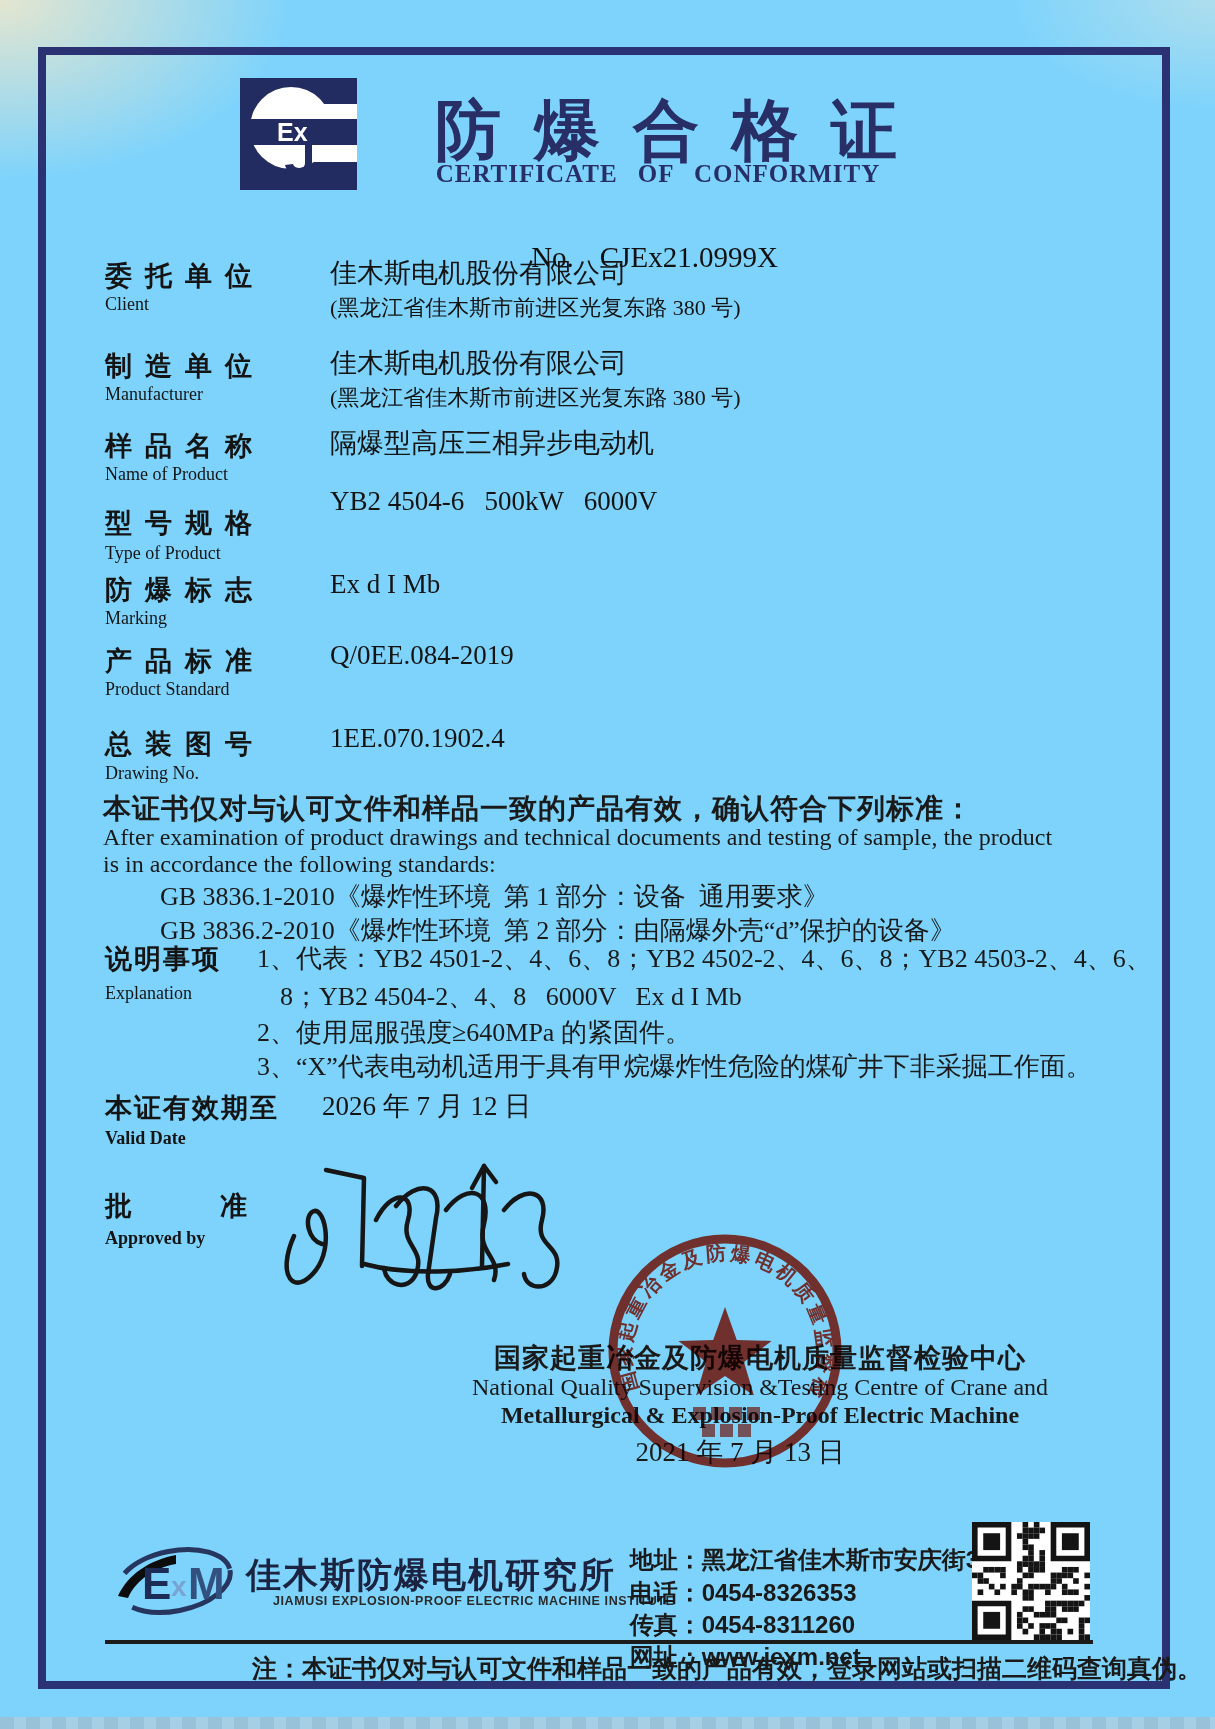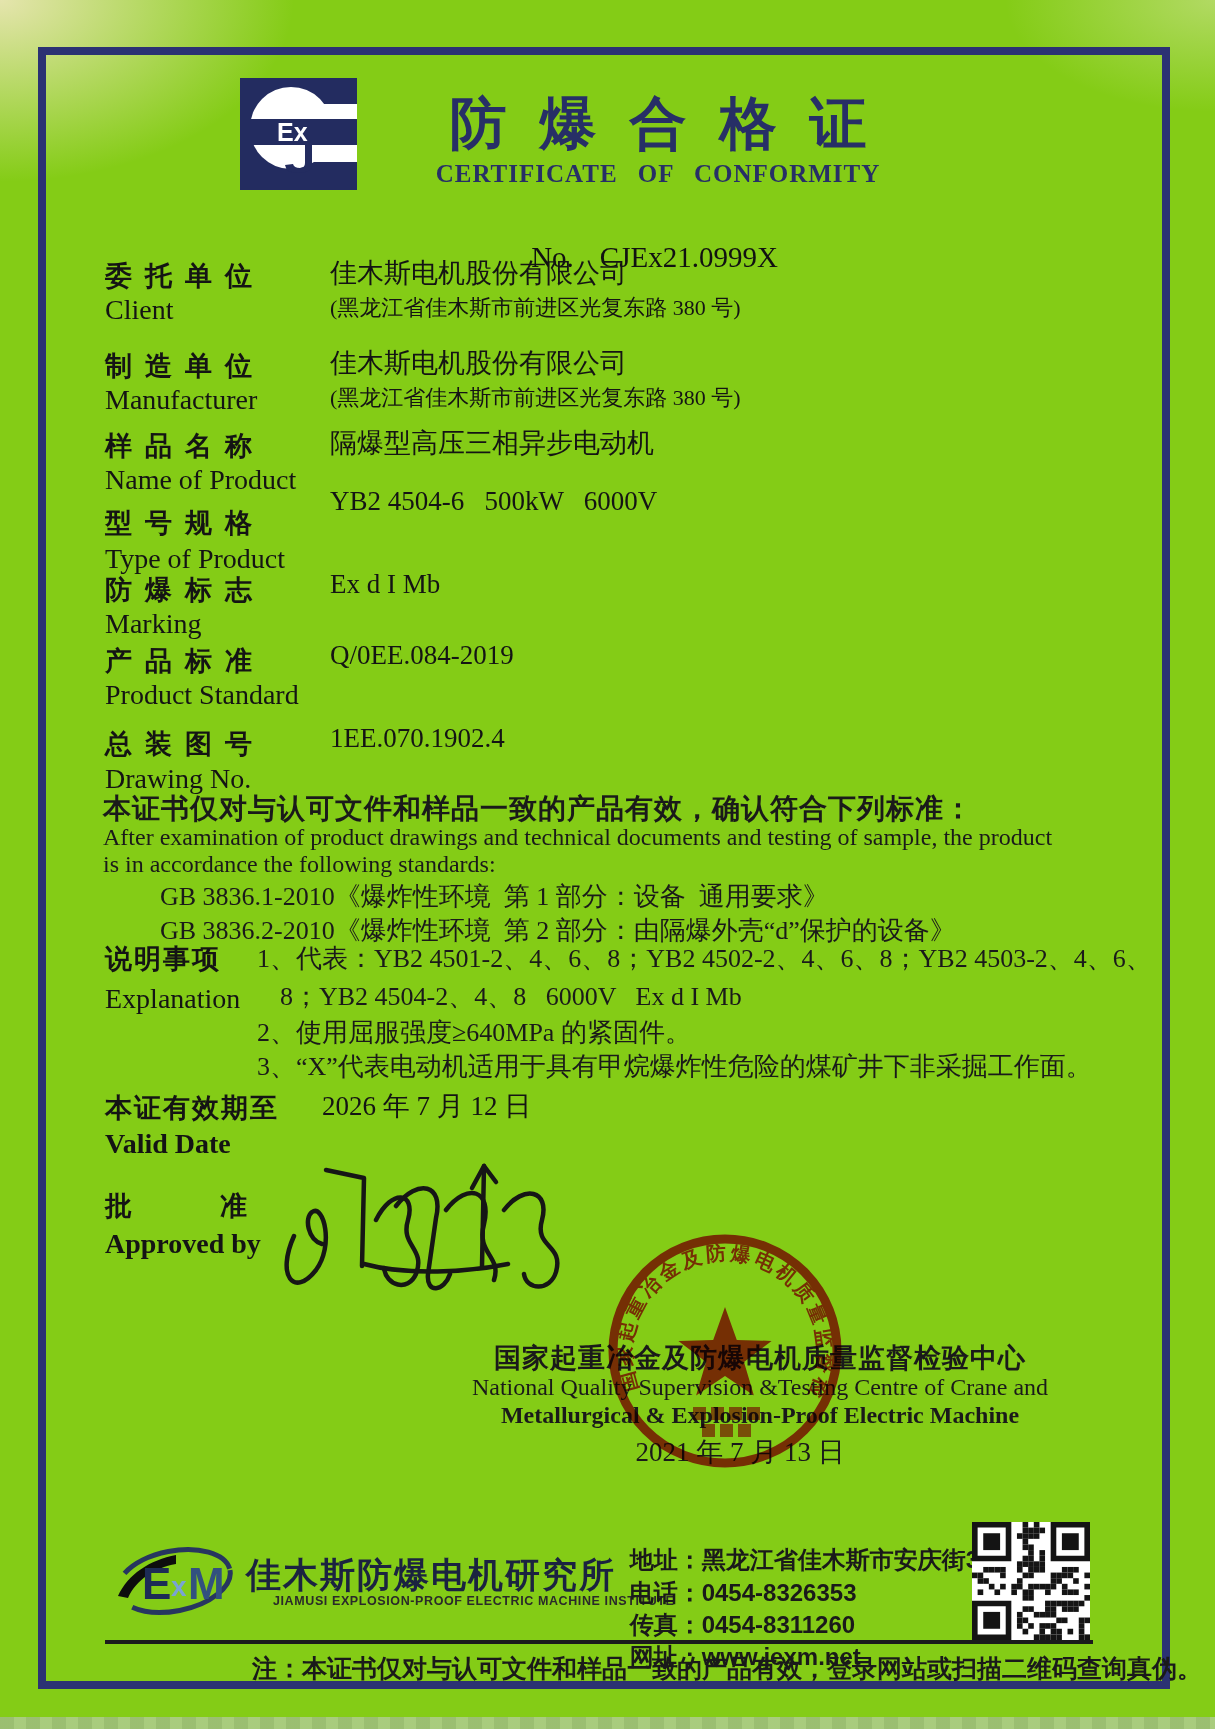--- a/index.html
+++ b/index.html
@@ -1,39 +1,39 @@
 <!DOCTYPE html>
 <html><head>
 <meta charset="utf-8">
 <style>
   html,body{margin:0;padding:0;background:#ffffff;}
   .page{
-    position:relative;width:1215px;height:1729px;background:#84cc16;
+    position:relative;width:1215px;height:1729px;background:#7dd3fc;
     font-family:"Liberation Serif","DejaVu Serif",serif;color:#1a1a1a;overflow:hidden;
   }
   .tint{
     position:absolute;left:0;top:0;width:100%;height:100%;pointer-events:none;
     background:
       radial-gradient(ellipse 420px 260px at 0% 0%, rgba(246,233,200,.85) 0%, rgba(246,233,200,0) 70%),
       radial-gradient(ellipse 300px 160px at 100% 0%, rgba(246,238,214,.4) 0%, rgba(246,238,214,0) 70%);
     z-index:0;
   }
   .frame{
     position:absolute;left:38px;top:47px;width:1116px;height:1626px;
     border:8px solid #2b3273;z-index:1;background:transparent;
   }
   .abs{position:absolute;z-index:2;white-space:pre;}
   
-  .title-cn{left:402px;top:86px;width:512px;text-align:center;font-size:57px;font-weight:bold;color:#272f66;letter-spacing:33px;text-indent:33px;}
+  .title-cn{left:402px;top:86px;width:512px;text-align:center;font-size:66px;font-weight:bold;color:#272f66;letter-spacing:33px;text-indent:33px;}
   .title-en{left:402px;top:160px;width:512px;text-align:center;font-size:25px;font-weight:bold;color:#272f66;letter-spacing:1px;word-spacing:13px;}
   .no-line{left:100px;top:208px;width:1080px;text-align:center;font-size:29px;color:#111;}
   .no-line .num{margin-left:26px;}
   
   .lbl{left:105px;font-size:27px;font-weight:bold;color:#141414;letter-spacing:13px;}
-  .sub{left:105px;font-size:28px;color:#141414;}
+  .sub{left:105px;font-size:18px;color:#141414;}
   .val{left:330px;font-size:27px;color:#141414;}
   .addr{left:330px;font-size:22px;color:#141414;}
   .tight{letter-spacing:2px;}
   
   .stmt-cn{left:103px;top:790px;font-size:28px;font-weight:bold;letter-spacing:1px;}
   .stmt-en{left:103px;font-size:24px;}
   .gb{left:160px;font-size:26px;}
   .expl-item{left:257px;font-size:26px;}
   
   .issuer{text-align:center;}

